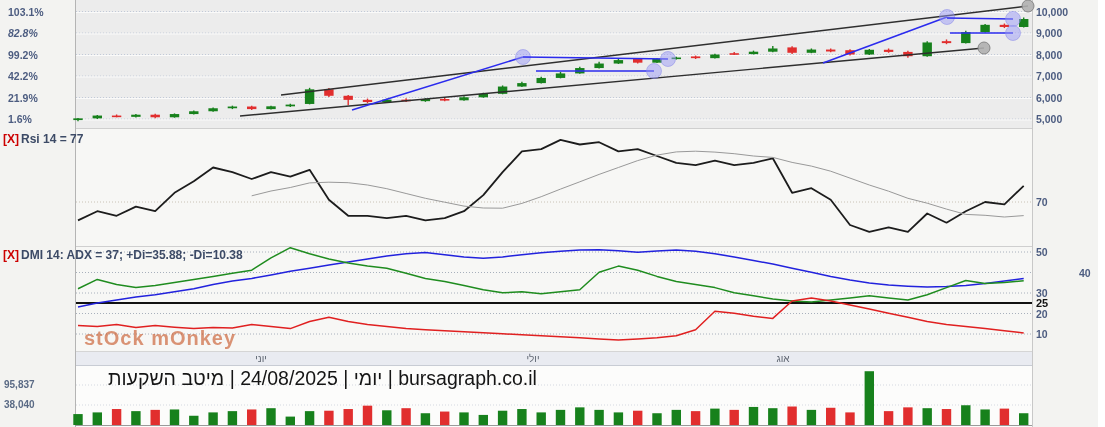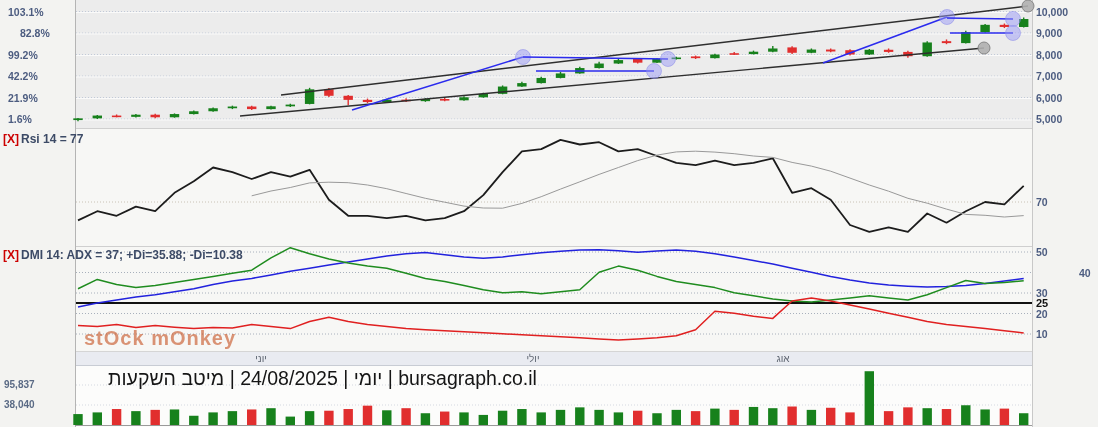--- a/index.html
+++ b/index.html
@@ -348,21 +348,21 @@
     <span class="x">[X]</span><span>Rsi 14 = 77</span>
   </div>
   <div class="ind-label" style="left:3px;top:248px;text-align:right;">
     <span class="x">[X]</span><span>DMI 14: ADX = 37; +Di=35.88; -Di=10.38</span>
   </div>
 
   <div id="footer-text">יומי | 24/08/2025 | מיטב השקעות | bursagraph.co.il</div>
 
   <div id="labels-layer">
       <div class="axis-lab" style="left:8px;top:4.5px;">103.1%</div>
-      <div class="axis-lab" style="left:20px;top:26px;">82.8%</div>
+      <div class="axis-lab" style="left:8px;top:26px;font-style:italic;">82.8%</div>
       <div class="axis-lab" style="left:8px;top:47.5px;">99.2%</div>
       <div class="axis-lab" style="left:8px;top:69px;">42.2%</div>
       <div class="axis-lab" style="left:8px;top:90.5px;">21.9%</div>
       <div class="axis-lab" style="left:8px;top:112px;">1.6%</div>
       <div class="axis-lab right-lab" style="left:1036px;top:4.5px;">10,000</div>
       <div class="axis-lab right-lab" style="left:1036px;top:26px;">9,000</div>
       <div class="axis-lab right-lab" style="left:1036px;top:47.5px;">8,000</div>
       <div class="axis-lab right-lab" style="left:1036px;top:69px;">7,000</div>
       <div class="axis-lab right-lab" style="left:1036px;top:90.5px;">6,000</div>
       <div class="axis-lab right-lab" style="left:1036px;top:112px;">5,000</div>

